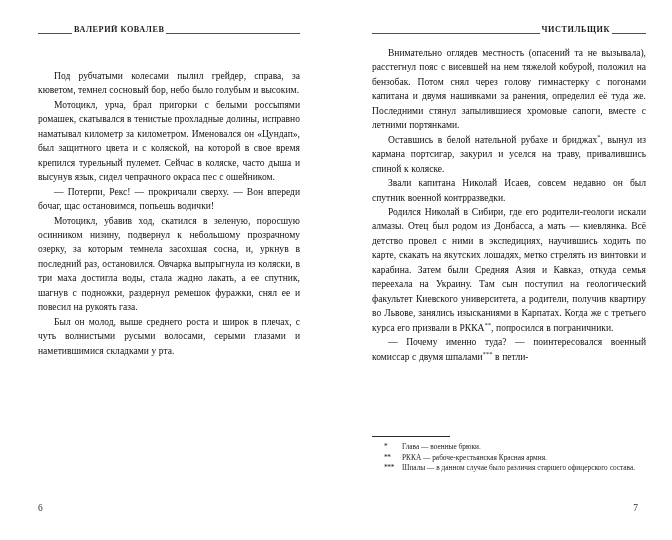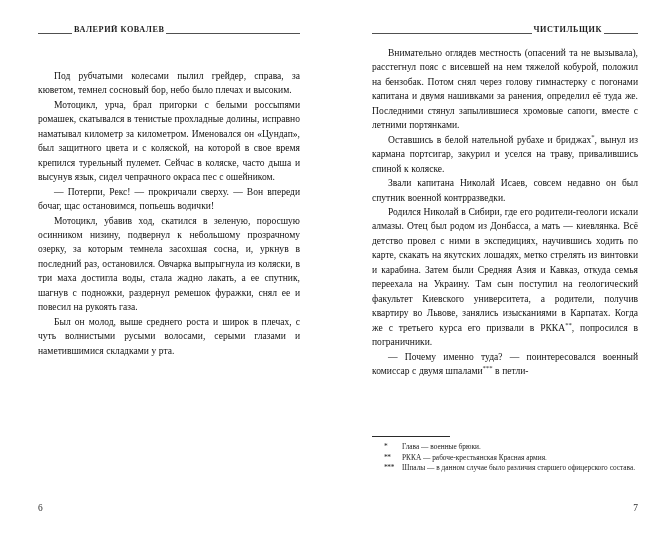--- a/index.html
+++ b/index.html
@@ -26,21 +26,21 @@
   }
 
   .page {
     position: relative;
     width: 336px;
     height: 540px;
     box-sizing: border-box;
   }
 
   .page-left  { padding: 0 36px 0 38px; }
-  .page-right { padding: 0 34px 0 36px; }
+  .page-right { padding: 0 26px 0 36px; }
 
   
   .running-head {
     display: flex;
     align-items: flex-end;
     gap: 2px;
     margin-top: 22px;
     height: 12px;
   }
   .rule {
@@ -154,21 +154,21 @@
   <div class="page page-left">
 
     <div class="running-head">
       <span class="rule rule-short"></span>
       <span class="running-head-title">ВАЛЕРИЙ КОВАЛЕВ</span>
       <span class="rule"></span>
     </div>
 
 
     <div class="body-text col-left">
-      <p>Под рубчатыми колесами пылил грейдер, справа, за кюветом, темнел сосновый бор, небо было плечах и высоким.</p>
+      <p>Под рубчатыми колесами пылил грейдер, справа, за кюветом, темнел сосновый бор, небо было голубым и высоким.</p>
       <p>Мотоцикл, урча, брал пригорки с белыми россыпями ромашек, скатывался в тенистые прохладные долины, исправно наматывал километр за километром. Именовался он «Цундап», был защитного цвета и с коляской, на которой в свое время крепился турельный пулемет. Сейчас в коляске, часто дыша и высунув язык, сидел чепрачного окраса пес с ошейником.</p>
       <p>— Потерпи, Рекс! — прокричали сверху. — Вон впереди бочаг, щас остановимся, попьешь водички!</p>
       <p>Мотоцикл, убавив ход, скатился в зеленую, поросшую осинником низину, подвернул к небольшому прозрачному озерку, за которым темнела засохшая сосна, и, уркнув в последний раз, остановился. Овчарка выпрыгнула из коляски, в три маха достигла воды, стала жадно лакать, а ее спутник, шагнув с подножки, раздернул ремешок фуражки, снял ее и повесил на рукоять газа.</p>
       <p>Был он молод, выше среднего роста и широк в плечах, с чуть волнистыми русыми волосами, серыми глазами и наметившимися складками у рта.</p>
     </div>
 
     <div class="folio folio-left">6</div>
   </div>
 
   <div class="page page-right">

